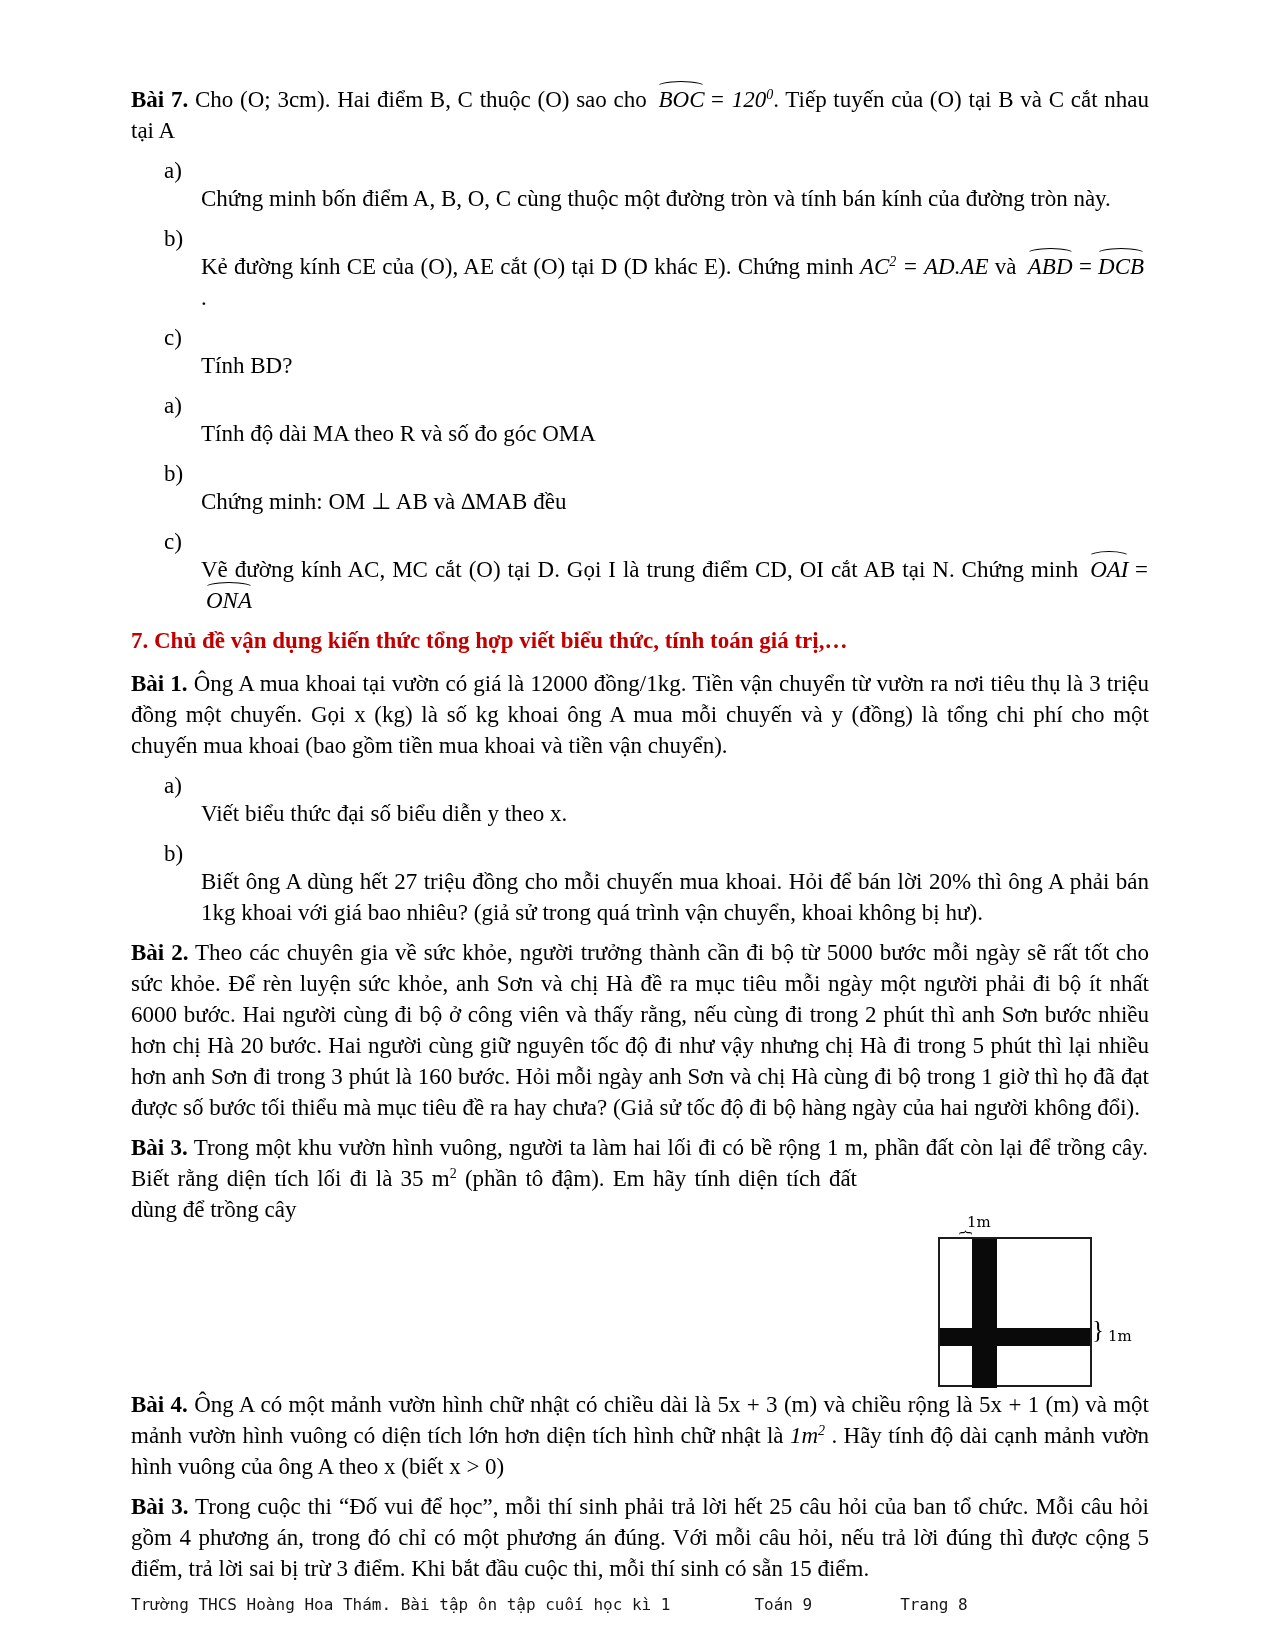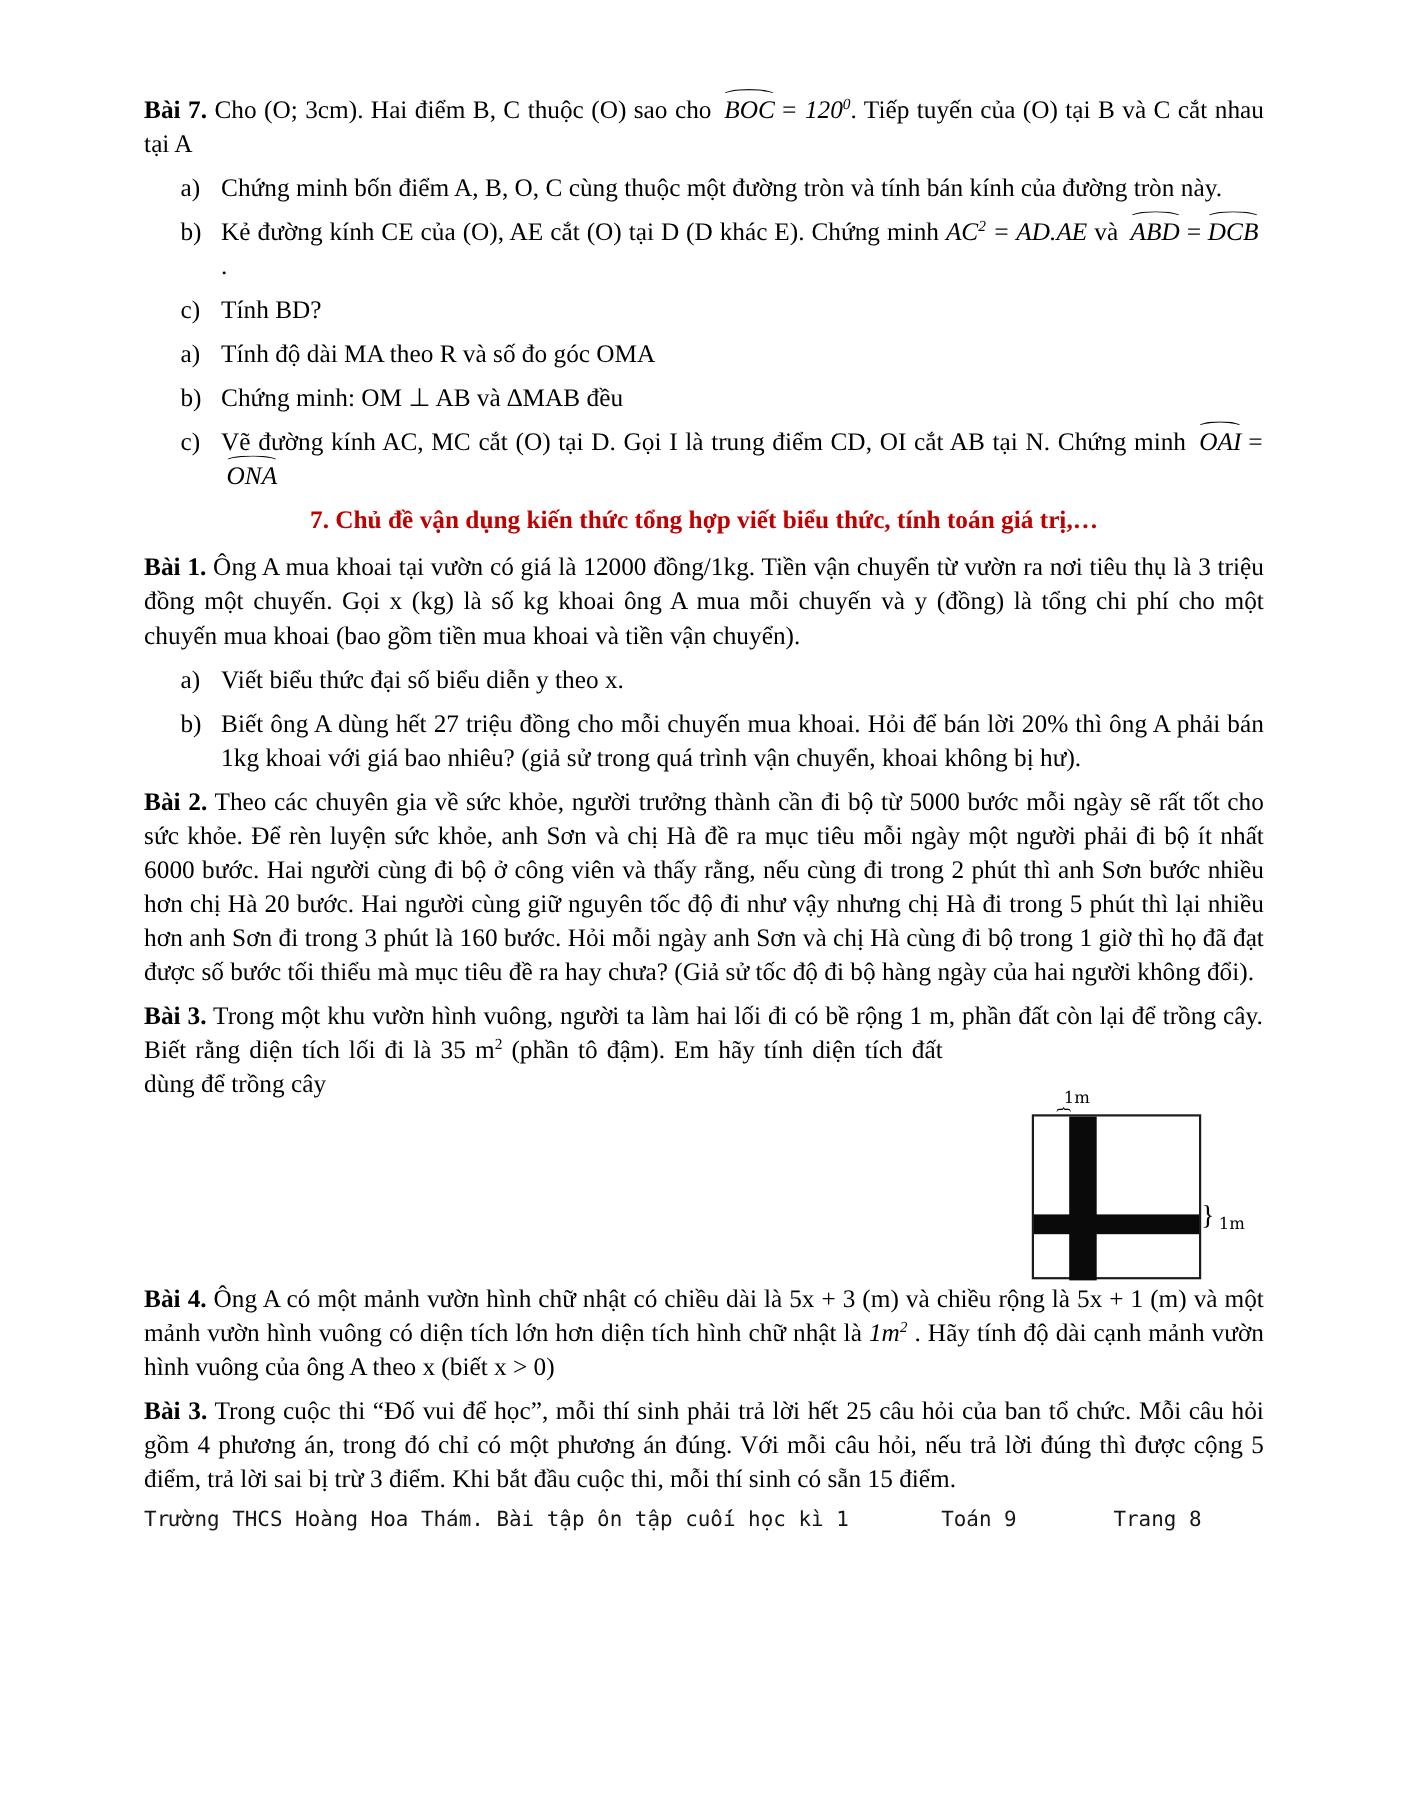--- a/index.html
+++ b/index.html
@@ -6,44 +6,44 @@
   body {
     width:1275px; height:1650px; overflow:hidden;
     font-family:"Liberation Serif", serif;
     font-size:23px; color:#000;
   }
   .page { padding:84px 126px 0 131px; box-sizing:border-box; width:1275px; height:1650px; }
   .para { margin:0 0 9px 0; text-align:justify; line-height:31px; }
   .plabel { font-weight:bold; }
   .item { display:flex; margin:0 0 9px 0; }
   .marker { flex:0 0 37px; margin-left:33px; line-height:31px; }
-  .itext { flex:1; text-align:justify; line-height:31px; }
+  .itext { flex:1; text-align:justify; line-height:31px;margin-top:28px; }
   .mi { font-family:"Liberation Serif", serif; font-style:italic; }
   .arc { font-style:italic; position:relative; display:inline-block; margin:0 3px 0 3px; padding:0 2px; }
   .arc::before {
     content:""; position:absolute; top:-3px; left:0; right:0; height:6px; box-sizing:border-box;
     border-top:1.6px solid #000; border-left:1.6px solid transparent; border-right:1.6px solid transparent;
     border-radius:50% 50% 0 0 / 100% 100% 0 0;
   }
   .sup { font-size:14px; position:relative; top:-8px; line-height:0; }
-  .heading-red { color:#c00000; font-weight:bold; margin:1px 0 12px 0; text-align:center; }
+  .heading-red { color:#c00000; font-weight:bold; margin:1px 0 12px 0; text-align:left; }
   .clear { clear:both; }
 
   
   .fig-spacer { float:right; width:1px; height:33px; }
   .fig { float:right; clear:right; width:292px; height:224px; position:relative; margin:0; }
   .fig-toplabel { position:absolute; top:42px; left:110px; font-size:15px; font-family:"DejaVu Serif", serif; }
   .fig-topbrace { position:absolute; top:52px; left:106px; font-size:15px; display:inline-block; transform:rotate(90deg); }
   .fig-square { position:absolute; left:81px; top:72px; width:150px; height:146px; border:2px solid #1c1c1c; background:#fff; }
   .vstripe { position:absolute; left:21.5%; top:0; width:16.5%; height:102%; background:#0a0a0a; }
   .hstripe { position:absolute; left:0; top:61%; width:100%; height:12.5%; background:#0a0a0a; }
   .fig-rbrace { position:absolute; left:235px; top:149px; font-size:25px; font-family:"Liberation Serif", serif; }
   .fig-rlabel { position:absolute; left:251px; top:156px; font-size:15px; font-family:"DejaVu Serif", serif; }
 
-  .footer { display:flex; font-family:"DejaVu Sans Mono", monospace; font-size:19px; color:#151515; line-height:24px; }
+  .footer { display:flex; font-family:"DejaVu Sans Mono", monospace; font-size:16px; color:#151515; line-height:24px; }
   .f-center { margin-left:84px;text-align:right; }
   .f-right  { margin-left:88px; }
 </style>
 </head>
 <body>
 
 <div class="page">
 
   <p class="para">
     <b class="plabel">Bài 7.</b>

